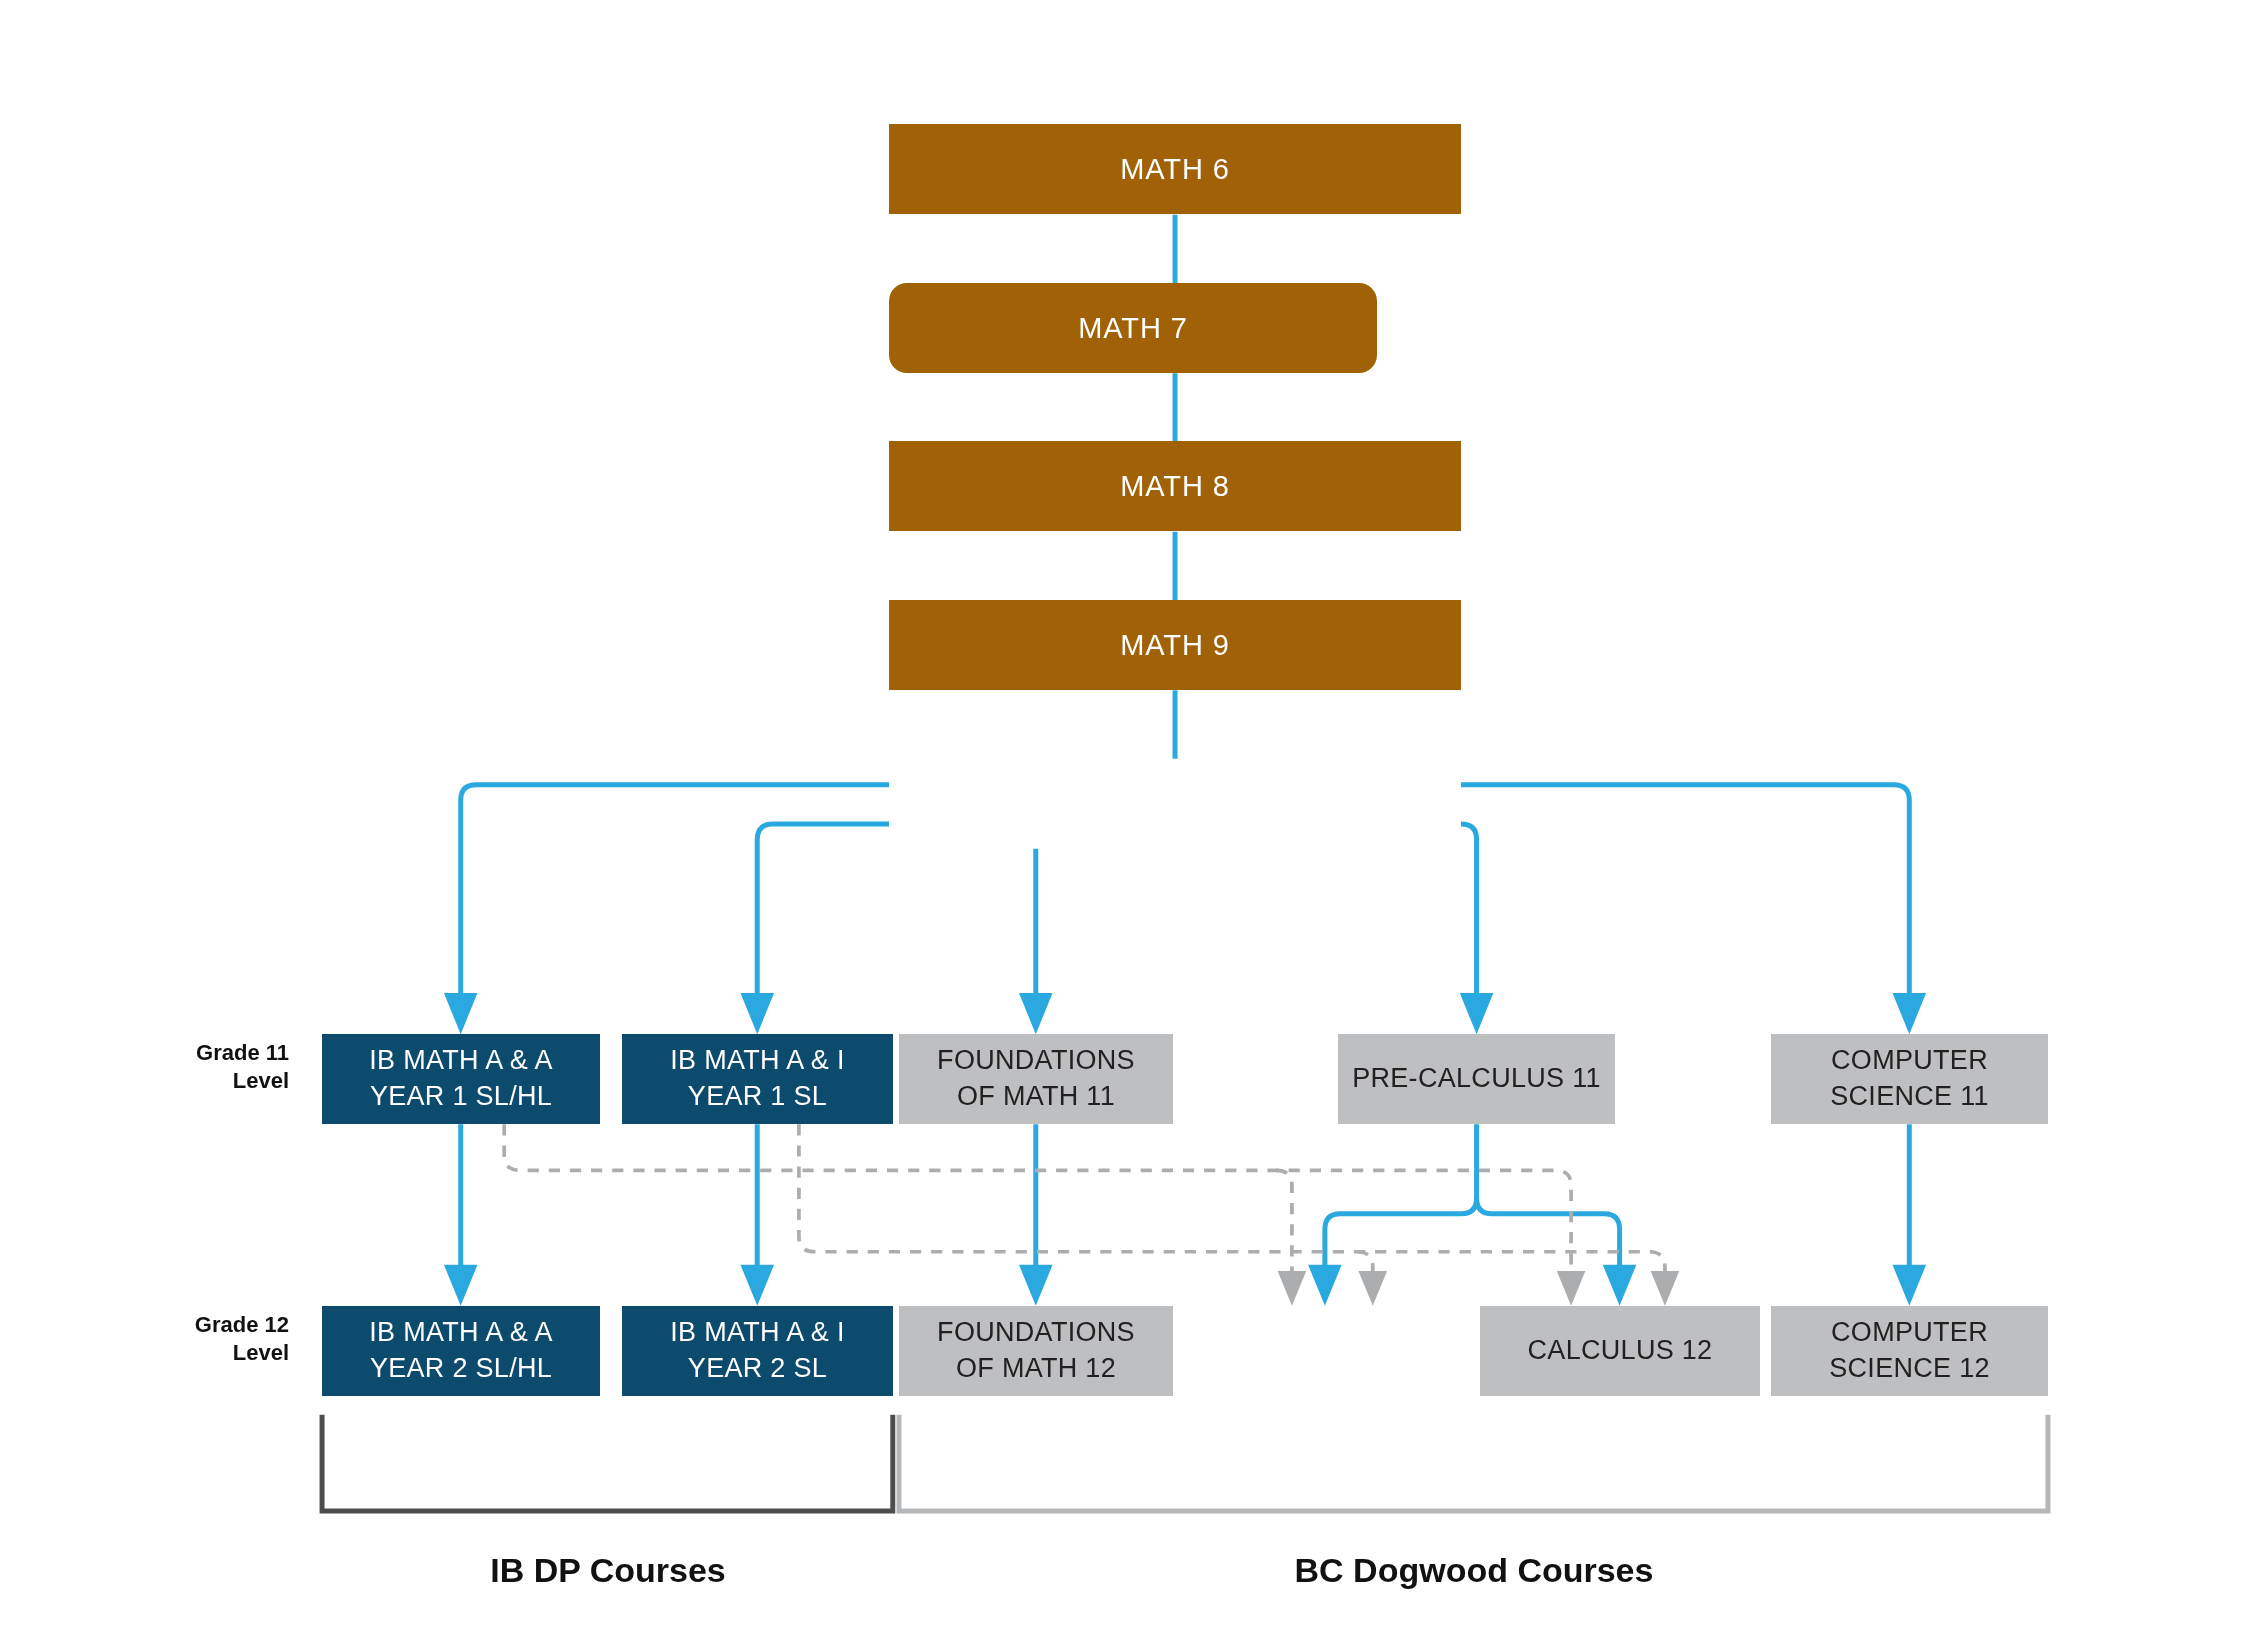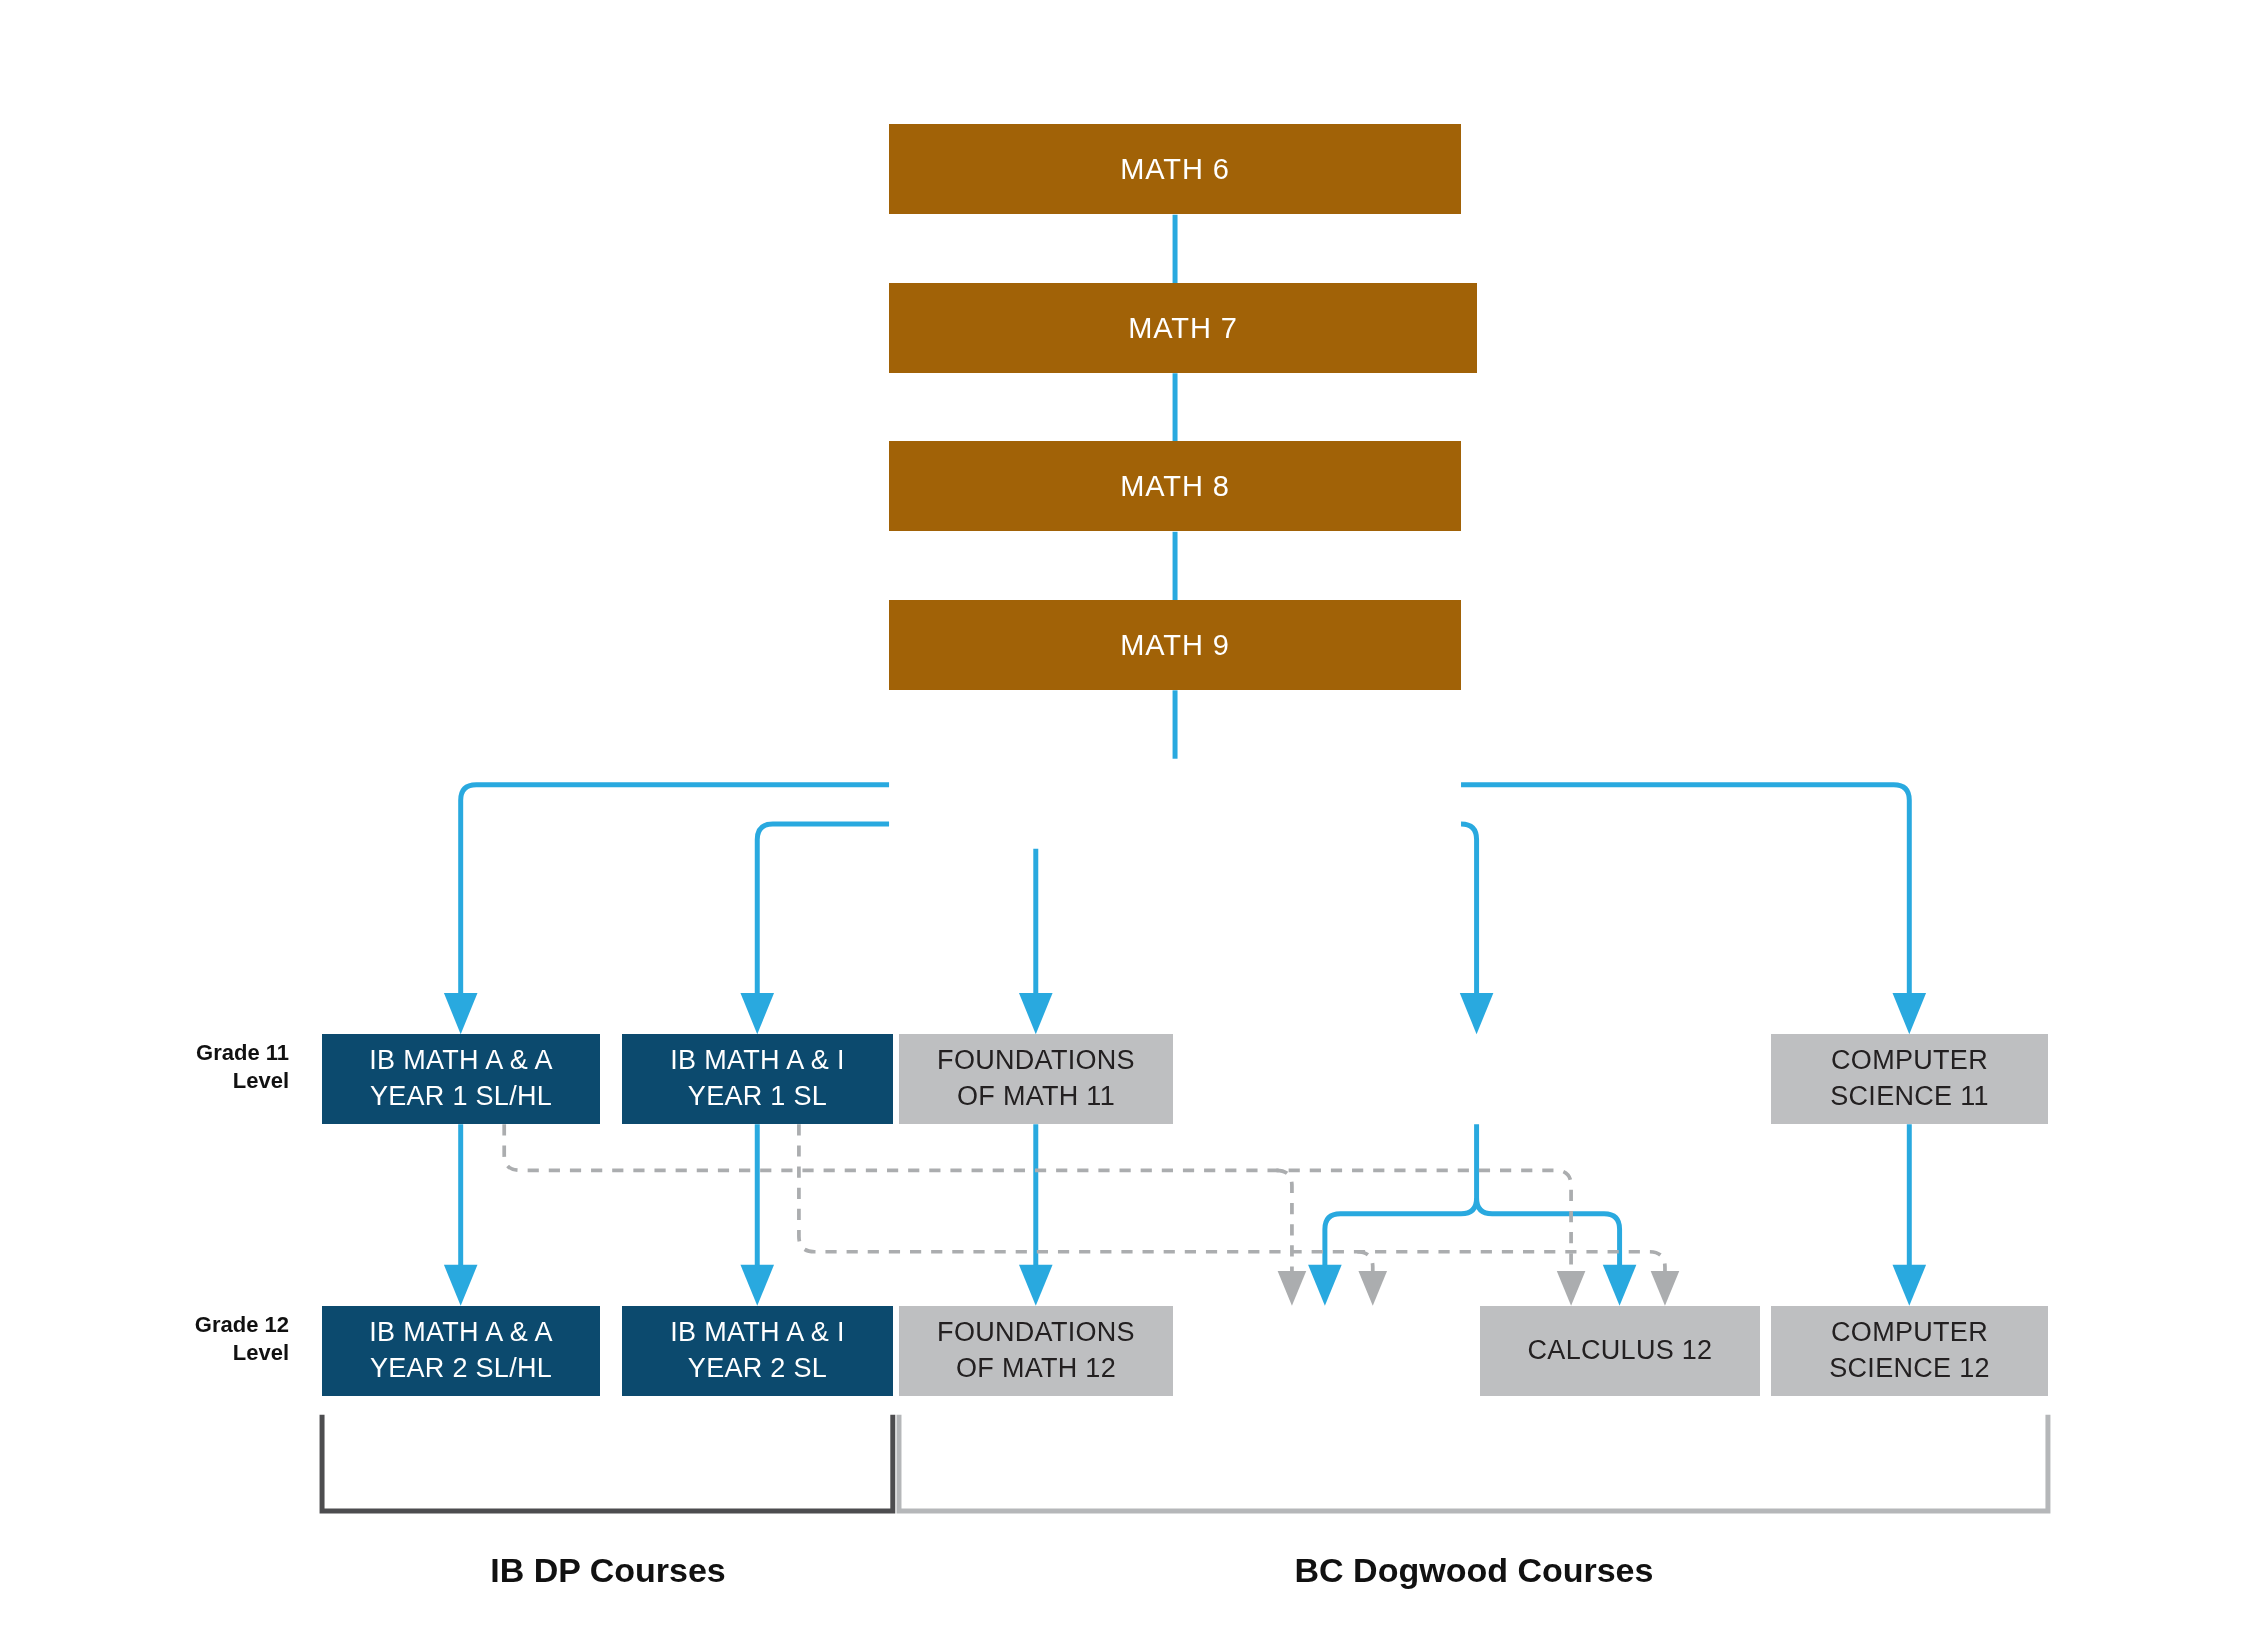--- a/index.html
+++ b/index.html
@@ -118,30 +118,31 @@
       <path d="M 2655 2044 H 2701 L 2678 2100 Z"></path>
     </g>
 
     <g fill="none" stroke-width="8">
       <path d="M 518 2275 V 2430 H 1436 V 2275" stroke="#4D4D4F"></path>
       <path d="M 1446 2275 V 2430 H 3294 V 2275" stroke="#B5B7B9"></path>
     </g>
   </svg>
 
   <div class="node red" style="left:889px; top:124px;  width:572px; height:90px;">MATH 6</div>
-  <div class="node red" style="left:889px; top:283px;  width:588px; height:90px;">MATH 7</div>
+  <div class="node red" style="left:889px; top:283px;  width:488px; height:90px;border-radius:18px;">MATH 7</div>
   <div class="node red" style="left:889px; top:441px;  width:572px; height:90px;">MATH 8</div>
   <div class="node red" style="left:889px; top:600px;  width:572px; height:90px;">MATH 9</div>
 
   <div class="node dark" style="left:322px;  top:1034px; width:278px; height:90px;">IB MATH A &amp; A
 YEAR 1 SL/HL</div>
   <div class="node dark" style="left:622px; top:1034px; width:271px; height:90px;">IB MATH A &amp; I
 YEAR 1 SL</div>
   <div class="node light" style="left:899px; top:1034px; width:274px; height:90px;">FOUNDATIONS
 OF MATH 11</div>
+  <div class="node light" style="left:1338px; top:1034px; width:277px; height:90px;">PRE-CALCULUS 11</div>
   <div class="node light" style="left:1771px; top:1034px; width:277px; height:90px;">COMPUTER
 SCIENCE 11</div>
 
   <div class="node dark" style="left:322px;  top:1306px; width:278px; height:90px;">IB MATH A &amp; A
 YEAR 2 SL/HL</div>
   <div class="node dark" style="left:622px; top:1306px; width:271px; height:90px;">IB MATH A &amp; I
 YEAR 2 SL</div>
   <div class="node light" style="left:899px; top:1306px; width:274px; height:90px;">FOUNDATIONS
 OF MATH 12</div>
   <div class="node light" style="left:1480px; top:1306px; width:280px; height:90px;">CALCULUS 12</div>

